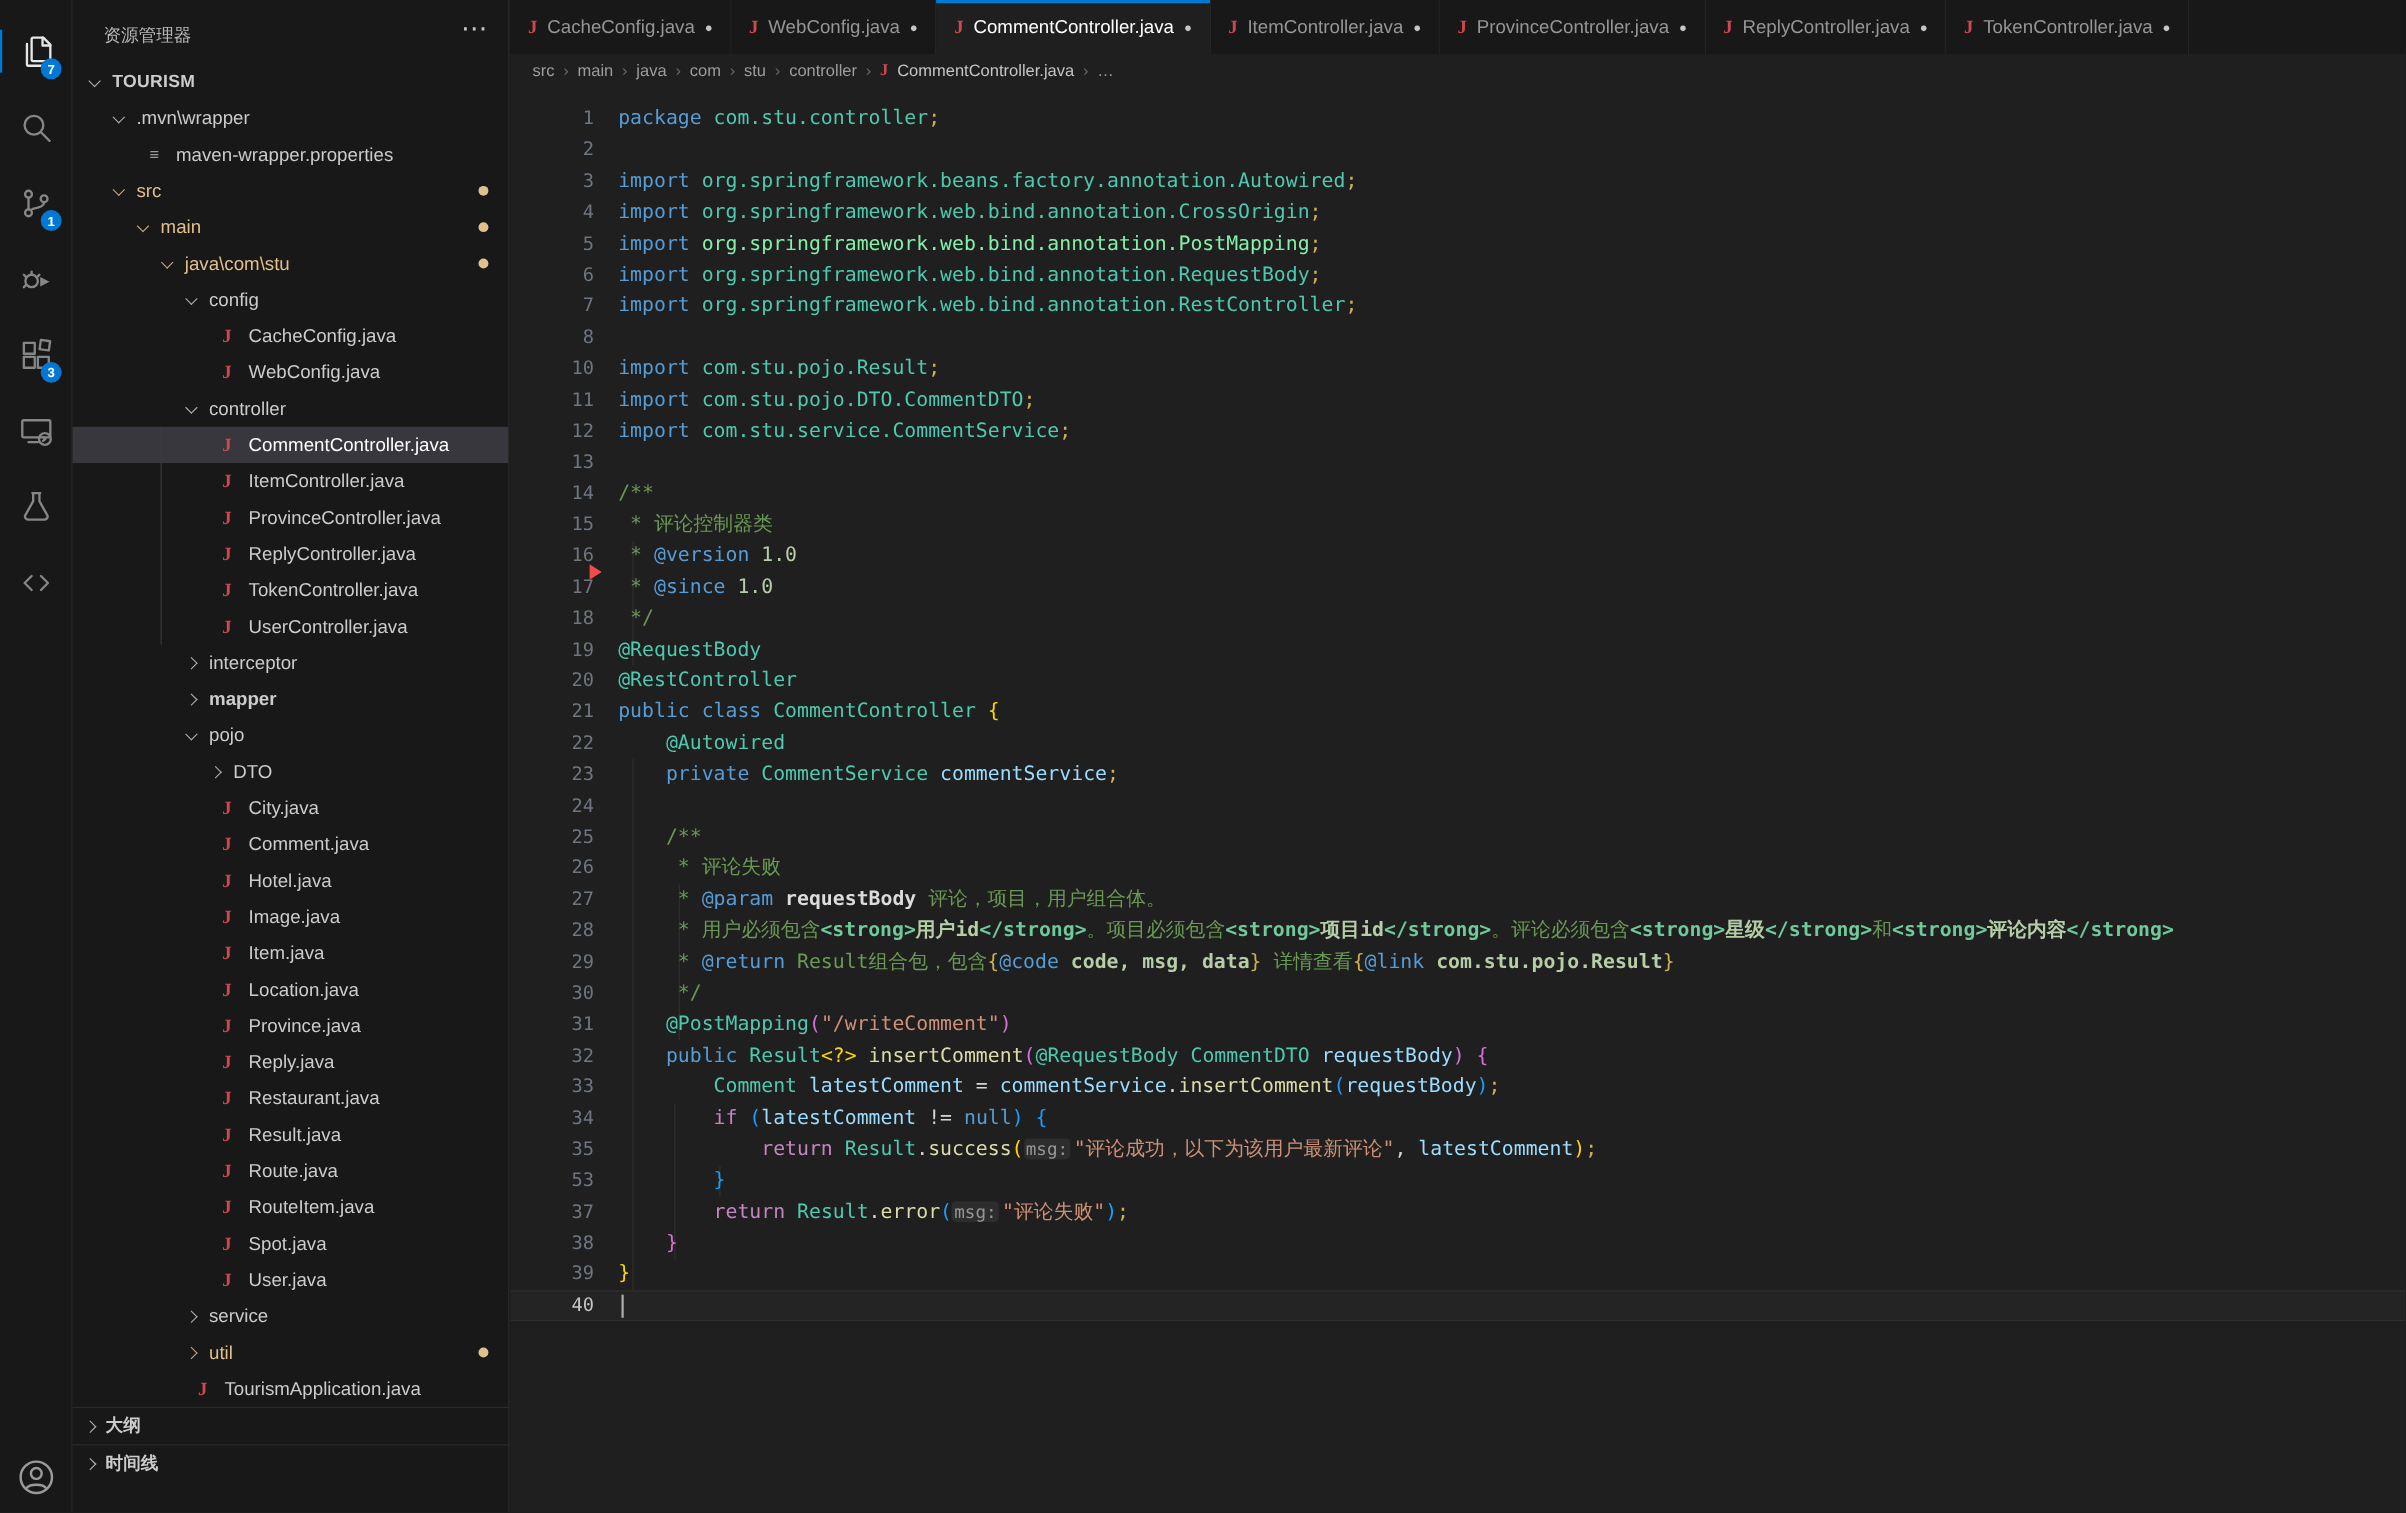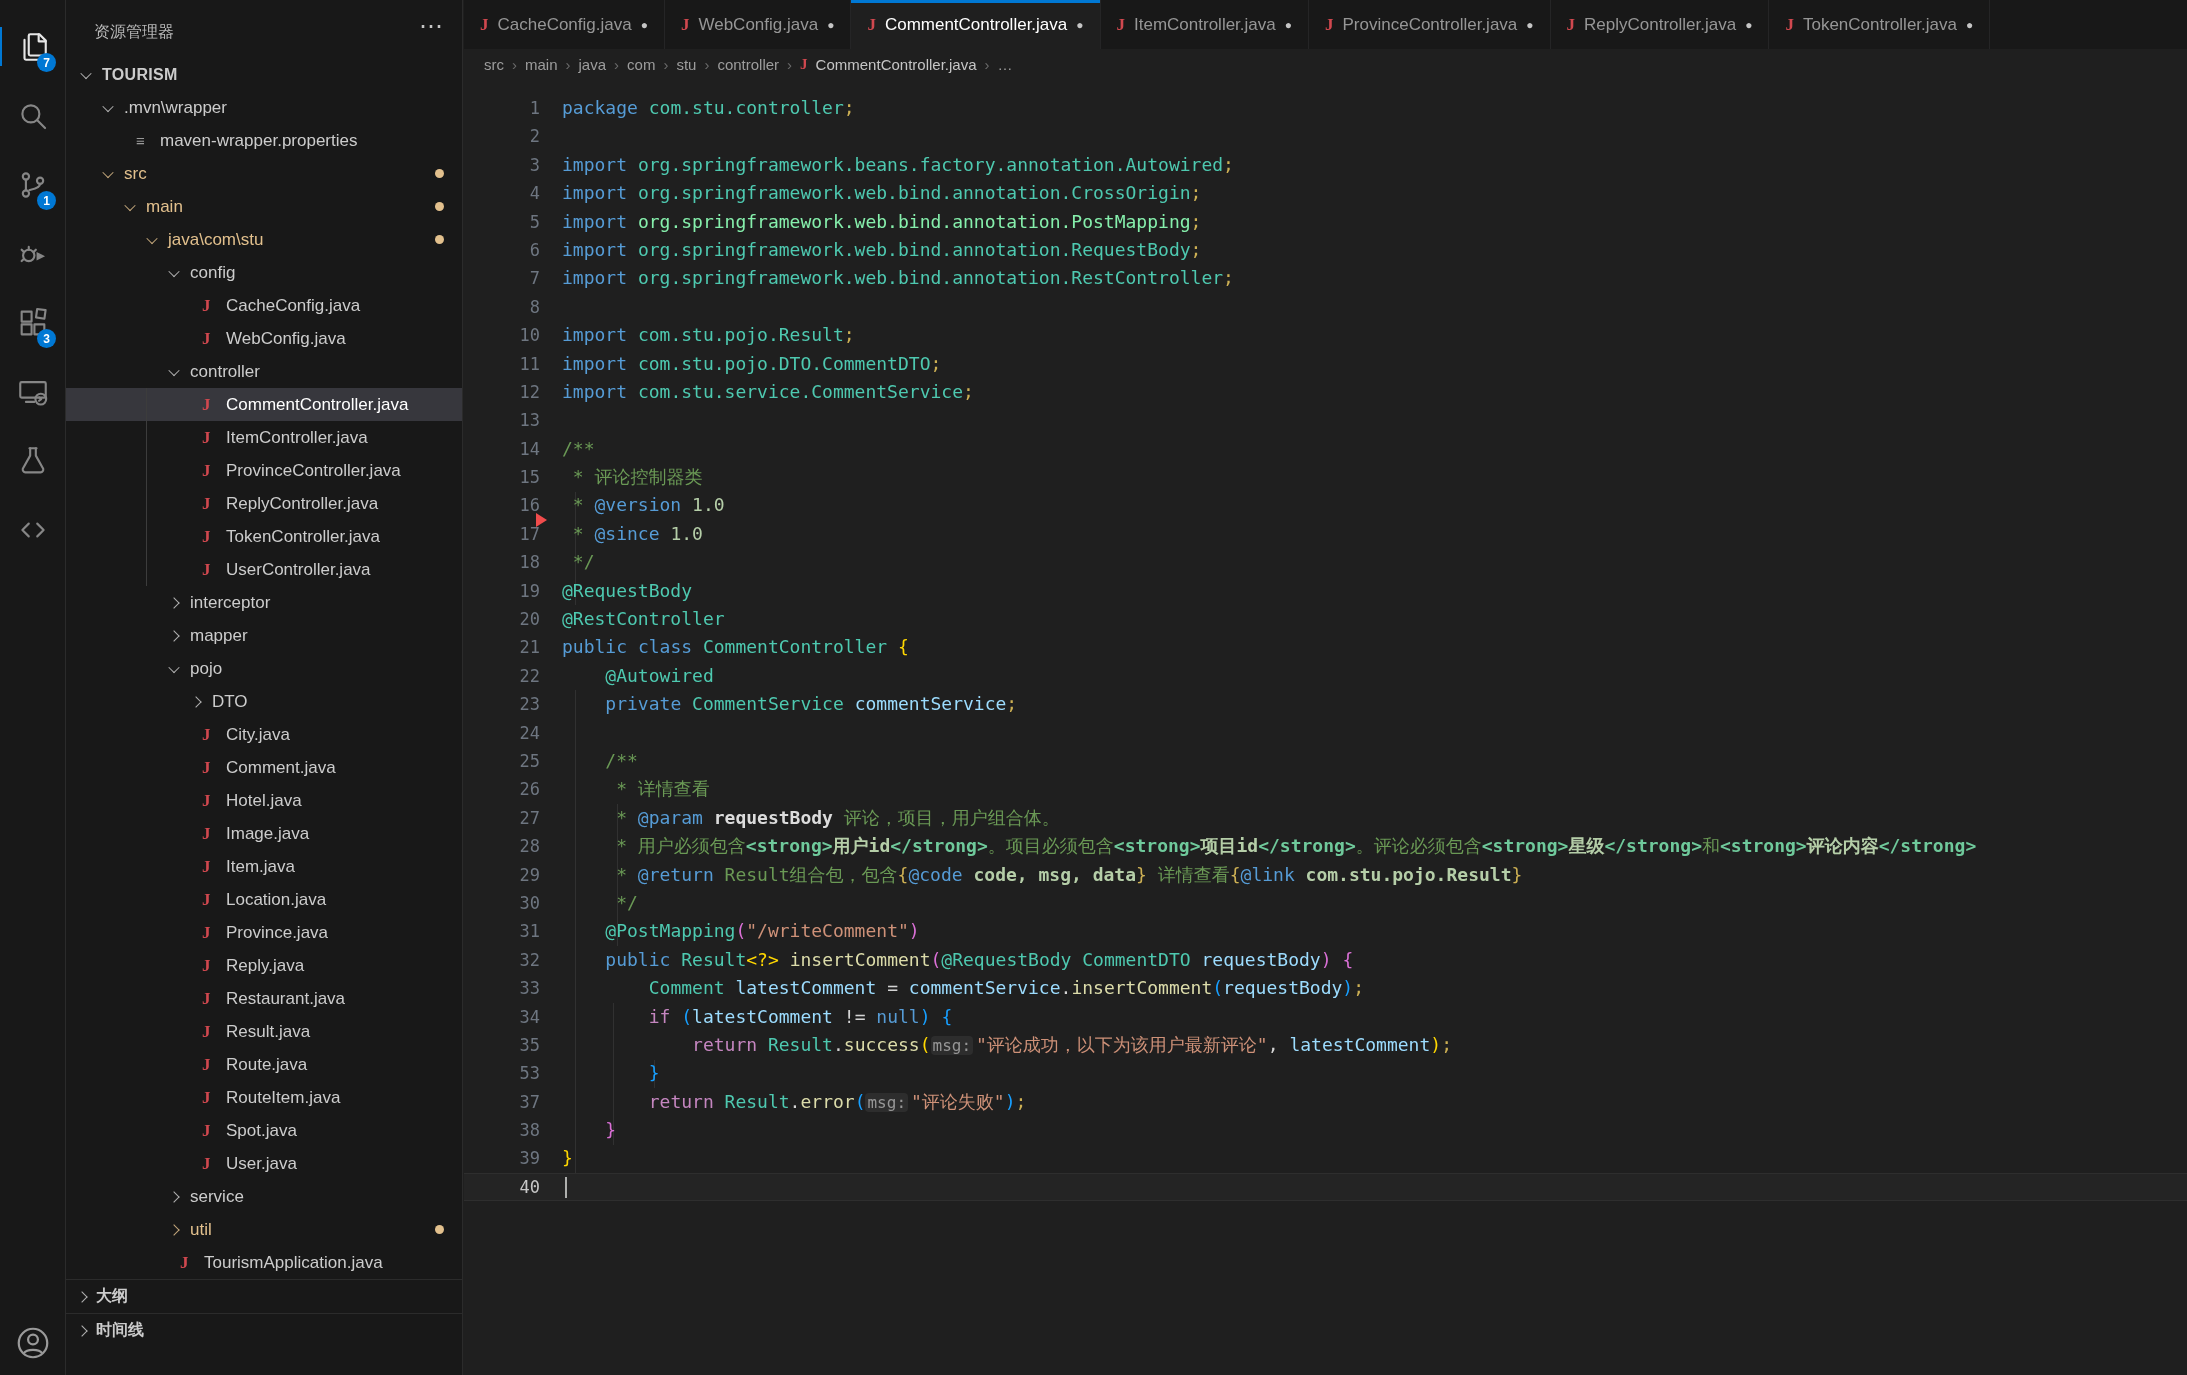--- a/index.html
+++ b/index.html
@@ -214,21 +214,21 @@
         <span>TokenController.java</span>
       </div>
       <div class="trow" style="padding-left: 136px;">
         <span class="jicon">J</span>
         <span>UserController.java</span>
       </div>
       <div class="trow" style="padding-left: 104px;">
         <span class="chev closed"></span>
         <span>interceptor</span>
       </div>
-      <div class="trow" style="padding-left: 104px;">
+      <div class="trow" style="padding-left: 104px; font-weight: bold;">
         <span class="chev closed"></span>
         <span>mapper</span>
       </div>
       <div class="trow" style="padding-left: 104px;">
         <span class="chev open"></span>
         <span>pojo</span>
       </div>
       <div class="trow" style="padding-left: 126px;">
         <span class="chev closed"></span>
         <span>DTO</span>
@@ -394,21 +394,21 @@
         <div class="codeline"><span class="ln">16</span><span class="ltext"><span class="tok-com" style="color: rgb(106, 153, 85);"> * </span><span class="tok-tag" style="color: rgb(86, 156, 214);">@version</span><span class="tok-pl" style="color: rgb(212, 212, 212);"> </span><span class="tok-num" style="color: rgb(181, 206, 168);">1.0</span></span></div>
         <div class="codeline"><span class="ln">17</span><span class="ltext"><span class="tok-com" style="color: rgb(106, 153, 85);"> * </span><span class="tok-tag" style="color: rgb(86, 156, 214);">@since</span><span class="tok-pl" style="color: rgb(212, 212, 212);"> </span><span class="tok-num" style="color: rgb(181, 206, 168);">1.0</span></span></div>
         <div class="codeline"><span class="ln">18</span><span class="ltext"><span class="tok-com" style="color: rgb(106, 153, 85);"> */</span></span></div>
         <div class="codeline"><span class="ln">19</span><span class="ltext"><span class="tok-typ" style="color: rgb(78, 201, 176);">@RequestBody</span></span></div>
         <div class="codeline"><span class="ln">20</span><span class="ltext"><span class="tok-typ" style="color: rgb(78, 201, 176);">@RestController</span></span></div>
         <div class="codeline"><span class="ln">21</span><span class="ltext"><span class="tok-kw" style="color: rgb(86, 156, 214);">public</span><span class="tok-pl" style="color: rgb(212, 212, 212);"> </span><span class="tok-kw" style="color: rgb(86, 156, 214);">class</span><span class="tok-pl" style="color: rgb(212, 212, 212);"> </span><span class="tok-typ" style="color: rgb(78, 201, 176);">CommentController</span><span class="tok-pl" style="color: rgb(212, 212, 212);"> </span><span class="tok-b1" style="color: rgb(255, 215, 0);">{</span></span></div>
         <div class="codeline"><span class="ln">22</span><span class="ltext"><span class="tok-pl" style="color: rgb(212, 212, 212);">    </span><span class="tok-typ" style="color: rgb(78, 201, 176);">@Autowired</span></span></div>
         <div class="codeline"><span class="ln">23</span><span class="ltext"><span class="tok-pl" style="color: rgb(212, 212, 212);">    </span><span class="tok-kw" style="color: rgb(86, 156, 214);">private</span><span class="tok-pl" style="color: rgb(212, 212, 212);"> </span><span class="tok-typ" style="color: rgb(78, 201, 176);">CommentService</span><span class="tok-pl" style="color: rgb(212, 212, 212);"> </span><span class="tok-var" style="color: rgb(156, 220, 254);">commentService</span><span class="tok-semi" style="color: rgb(205, 176, 84);">;</span></span></div>
         <div class="codeline"><span class="ln">24</span><span class="ltext"></span></div>
         <div class="codeline"><span class="ln">25</span><span class="ltext"><span class="tok-pl" style="color: rgb(212, 212, 212);">    </span><span class="tok-com" style="color: rgb(106, 153, 85);">/**</span></span></div>
-        <div class="codeline"><span class="ln">26</span><span class="ltext"><span class="tok-com" style="color: rgb(106, 153, 85);">     * 详情查看</span></span></div>
+        <div class="codeline"><span class="ln">26</span><span class="ltext"><span class="tok-com" style="color: rgb(106, 153, 85);">     * 评论失败</span></span></div>
         <div class="codeline"><span class="ln">27</span><span class="ltext"><span class="tok-com" style="color: rgb(106, 153, 85);">     * </span><span class="tok-tag" style="color: rgb(86, 156, 214);">@param</span><span class="tok-pl" style="color: rgb(212, 212, 212);"> </span><span class="tok-pname" style="color: rgb(220, 220, 220);">requestBody</span><span class="tok-com" style="color: rgb(106, 153, 85);"> 评论，项目，用户组合体。</span></span></div>
         <div class="codeline"><span class="ln">28</span><span class="ltext"><span class="tok-com" style="color: rgb(106, 153, 85);">     * 用户必须包含</span><span class="tok-stag" style="color: rgb(111, 201, 155);">&lt;strong&gt;</span><span class="tok-sbold" style="color: rgb(181, 206, 168);">用户id</span><span class="tok-stag" style="color: rgb(111, 201, 155);">&lt;/strong&gt;</span><span class="tok-com" style="color: rgb(106, 153, 85);">。项目必须包含</span><span class="tok-stag" style="color: rgb(111, 201, 155);">&lt;strong&gt;</span><span class="tok-sbold" style="color: rgb(181, 206, 168);">项目id</span><span class="tok-stag" style="color: rgb(111, 201, 155);">&lt;/strong&gt;</span><span class="tok-com" style="color: rgb(106, 153, 85);">。评论必须包含</span><span class="tok-stag" style="color: rgb(111, 201, 155);">&lt;strong&gt;</span><span class="tok-sbold" style="color: rgb(181, 206, 168);">星级</span><span class="tok-stag" style="color: rgb(111, 201, 155);">&lt;/strong&gt;</span><span class="tok-com" style="color: rgb(106, 153, 85);">和</span><span class="tok-stag" style="color: rgb(111, 201, 155);">&lt;strong&gt;</span><span class="tok-sbold" style="color: rgb(181, 206, 168);">评论内容</span><span class="tok-stag" style="color: rgb(111, 201, 155);">&lt;/strong&gt;</span></span></div>
         <div class="codeline"><span class="ln">29</span><span class="ltext"><span class="tok-com" style="color: rgb(106, 153, 85);">     * </span><span class="tok-tag" style="color: rgb(86, 156, 214);">@return</span><span class="tok-com" style="color: rgb(106, 153, 85);"> Result组合包，包含</span><span class="tok-semi" style="color: rgb(205, 176, 84);">{</span><span class="tok-tag" style="color: rgb(86, 156, 214);">@code</span><span class="tok-pl" style="color: rgb(212, 212, 212);"> </span><span class="tok-sbold" style="color: rgb(181, 206, 168);">code, msg, data</span><span class="tok-semi" style="color: rgb(205, 176, 84);">}</span><span class="tok-com" style="color: rgb(106, 153, 85);"> 详情查看</span><span class="tok-semi" style="color: rgb(205, 176, 84);">{</span><span class="tok-tag" style="color: rgb(86, 156, 214);">@link</span><span class="tok-pl" style="color: rgb(212, 212, 212);"> </span><span class="tok-sbold" style="color: rgb(181, 206, 168);">com.stu.pojo.Result</span><span class="tok-semi" style="color: rgb(205, 176, 84);">}</span></span></div>
         <div class="codeline"><span class="ln">30</span><span class="ltext"><span class="tok-com" style="color: rgb(106, 153, 85);">     */</span></span></div>
         <div class="codeline"><span class="ln">31</span><span class="ltext"><span class="tok-pl" style="color: rgb(212, 212, 212);">    </span><span class="tok-typ" style="color: rgb(78, 201, 176);">@PostMapping</span><span class="tok-b2" style="color: rgb(218, 112, 214);">(</span><span class="tok-str" style="color: rgb(206, 145, 120);">"/writeComment"</span><span class="tok-b2" style="color: rgb(218, 112, 214);">)</span></span></div>
         <div class="codeline"><span class="ln">32</span><span class="ltext"><span class="tok-pl" style="color: rgb(212, 212, 212);">    </span><span class="tok-kw" style="color: rgb(86, 156, 214);">public</span><span class="tok-pl" style="color: rgb(212, 212, 212);"> </span><span class="tok-typ" style="color: rgb(78, 201, 176);">Result</span><span class="tok-b1" style="color: rgb(255, 215, 0);">&lt;?&gt;</span><span class="tok-pl" style="color: rgb(212, 212, 212);"> </span><span class="tok-fn" style="color: rgb(220, 220, 170);">insertComment</span><span class="tok-b2" style="color: rgb(218, 112, 214);">(</span><span class="tok-typ" style="color: rgb(78, 201, 176);">@RequestBody</span><span class="tok-pl" style="color: rgb(212, 212, 212);"> </span><span class="tok-typ" style="color: rgb(78, 201, 176);">CommentDTO</span><span class="tok-pl" style="color: rgb(212, 212, 212);"> </span><span class="tok-var" style="color: rgb(156, 220, 254);">requestBody</span><span class="tok-b2" style="color: rgb(218, 112, 214);">)</span><span class="tok-pl" style="color: rgb(212, 212, 212);"> </span><span class="tok-b2" style="color: rgb(218, 112, 214);">{</span></span></div>
         <div class="codeline"><span class="ln">33</span><span class="ltext"><span class="tok-pl" style="color: rgb(212, 212, 212);">        </span><span class="tok-typ" style="color: rgb(78, 201, 176);">Comment</span><span class="tok-pl" style="color: rgb(212, 212, 212);"> </span><span class="tok-var" style="color: rgb(156, 220, 254);">latestComment</span><span class="tok-pl" style="color: rgb(212, 212, 212);"> = </span><span class="tok-var" style="color: rgb(156, 220, 254);">commentService</span><span class="tok-pl" style="color: rgb(212, 212, 212);">.</span><span class="tok-fn" style="color: rgb(220, 220, 170);">insertComment</span><span class="tok-b3" style="color: rgb(23, 159, 255);">(</span><span class="tok-var" style="color: rgb(156, 220, 254);">requestBody</span><span class="tok-b3" style="color: rgb(23, 159, 255);">)</span><span class="tok-semi" style="color: rgb(205, 176, 84);">;</span></span></div>
         <div class="codeline"><span class="ln">34</span><span class="ltext"><span class="tok-pl" style="color: rgb(212, 212, 212);">        </span><span class="tok-ctrl" style="color: rgb(197, 134, 192);">if</span><span class="tok-pl" style="color: rgb(212, 212, 212);"> </span><span class="tok-b3" style="color: rgb(23, 159, 255);">(</span><span class="tok-var" style="color: rgb(156, 220, 254);">latestComment</span><span class="tok-pl" style="color: rgb(212, 212, 212);"> != </span><span class="tok-kw" style="color: rgb(86, 156, 214);">null</span><span class="tok-b3" style="color: rgb(23, 159, 255);">)</span><span class="tok-pl" style="color: rgb(212, 212, 212);"> </span><span class="tok-b3" style="color: rgb(23, 159, 255);">{</span></span></div>
         <div class="codeline"><span class="ln">35</span><span class="ltext"><span class="tok-pl" style="color: rgb(212, 212, 212);">            </span><span class="tok-ctrl" style="color: rgb(197, 134, 192);">return</span><span class="tok-pl" style="color: rgb(212, 212, 212);"> </span><span class="tok-typ" style="color: rgb(78, 201, 176);">Result</span><span class="tok-pl" style="color: rgb(212, 212, 212);">.</span><span class="tok-fn" style="color: rgb(220, 220, 170);">success</span><span class="tok-b1" style="color: rgb(255, 215, 0);">(</span><span class="tok-inlay" style="color: rgb(150, 150, 150);">msg:</span><span class="tok-str" style="color: rgb(206, 145, 120);">"评论成功，以下为该用户最新评论"</span><span class="tok-pl" style="color: rgb(212, 212, 212);">, </span><span class="tok-var" style="color: rgb(156, 220, 254);">latestComment</span><span class="tok-b1" style="color: rgb(255, 215, 0);">)</span><span class="tok-semi" style="color: rgb(205, 176, 84);">;</span></span></div>
         <div class="codeline"><span class="ln">53</span><span class="ltext"><span class="tok-pl" style="color: rgb(212, 212, 212);">        </span><span class="tok-b3" style="color: rgb(23, 159, 255);">}</span></span></div>

